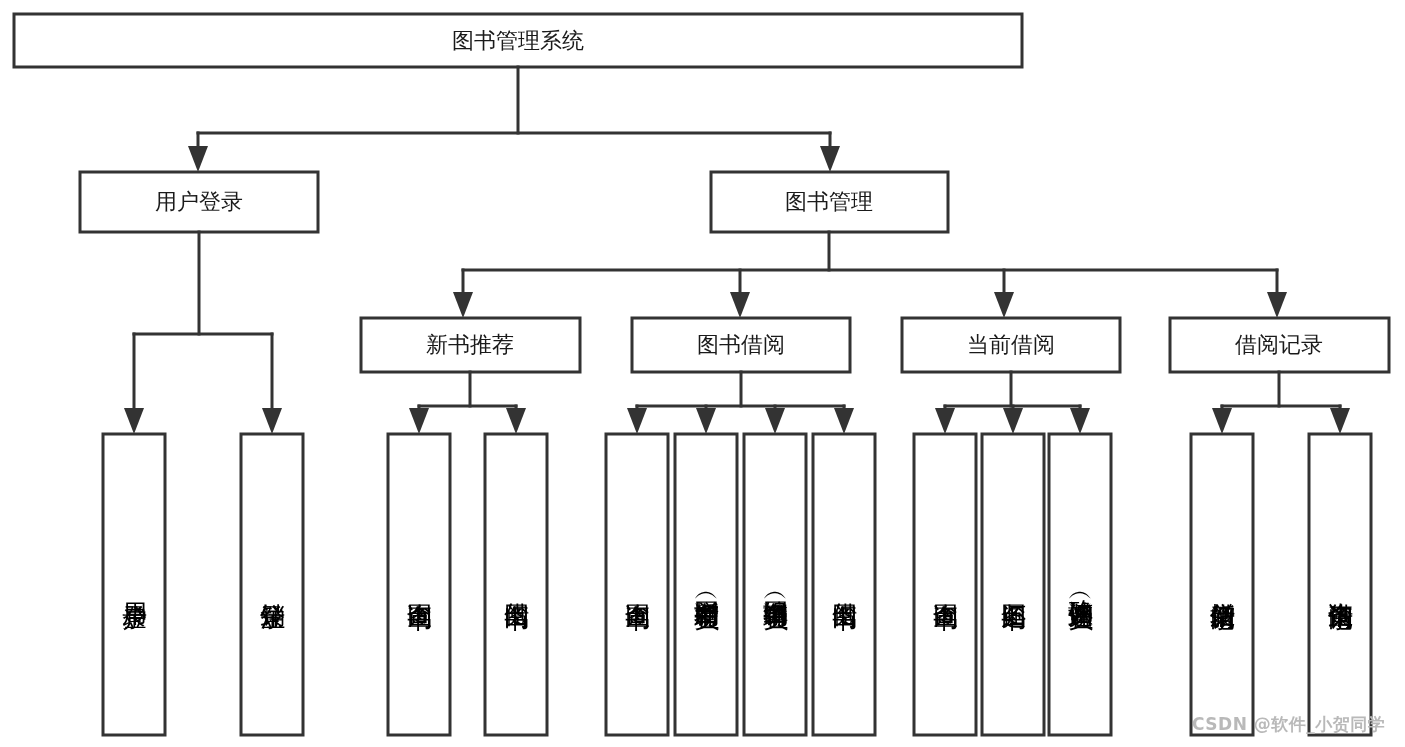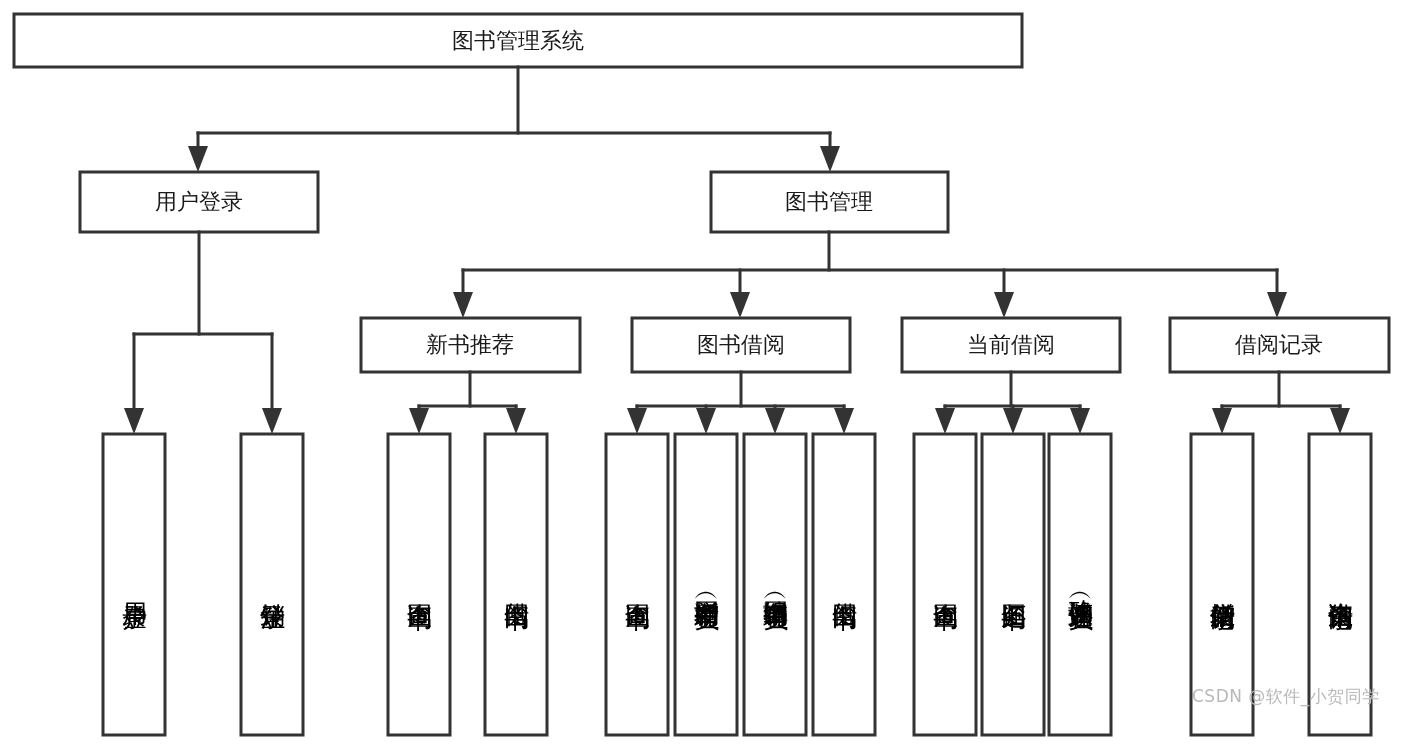--- a/index.html
+++ b/index.html
@@ -64,26 +64,27 @@
     letter-spacing: 1px;
     text-align: center;
   }
   .vlabel-wrap {
     position: absolute;
     pointer-events: none;
   }
   .watermark {
     position: absolute;
     left: 1192px;
-    top: 685px;
+    top: 713px;
     font-family: "DejaVu Sans", "Liberation Sans", sans-serif;
     font-size: 17px;
     color: #b9b9b9;
     white-space: nowrap;
     letter-spacing: 0.5px;
+    font-weight: bold;
   }
 </style>
 </head>
 <body>
 
 <div id="diagram-root">
 
   <svg class="diagram-canvas" viewBox="0 0 1405 747">
 
     <g>

